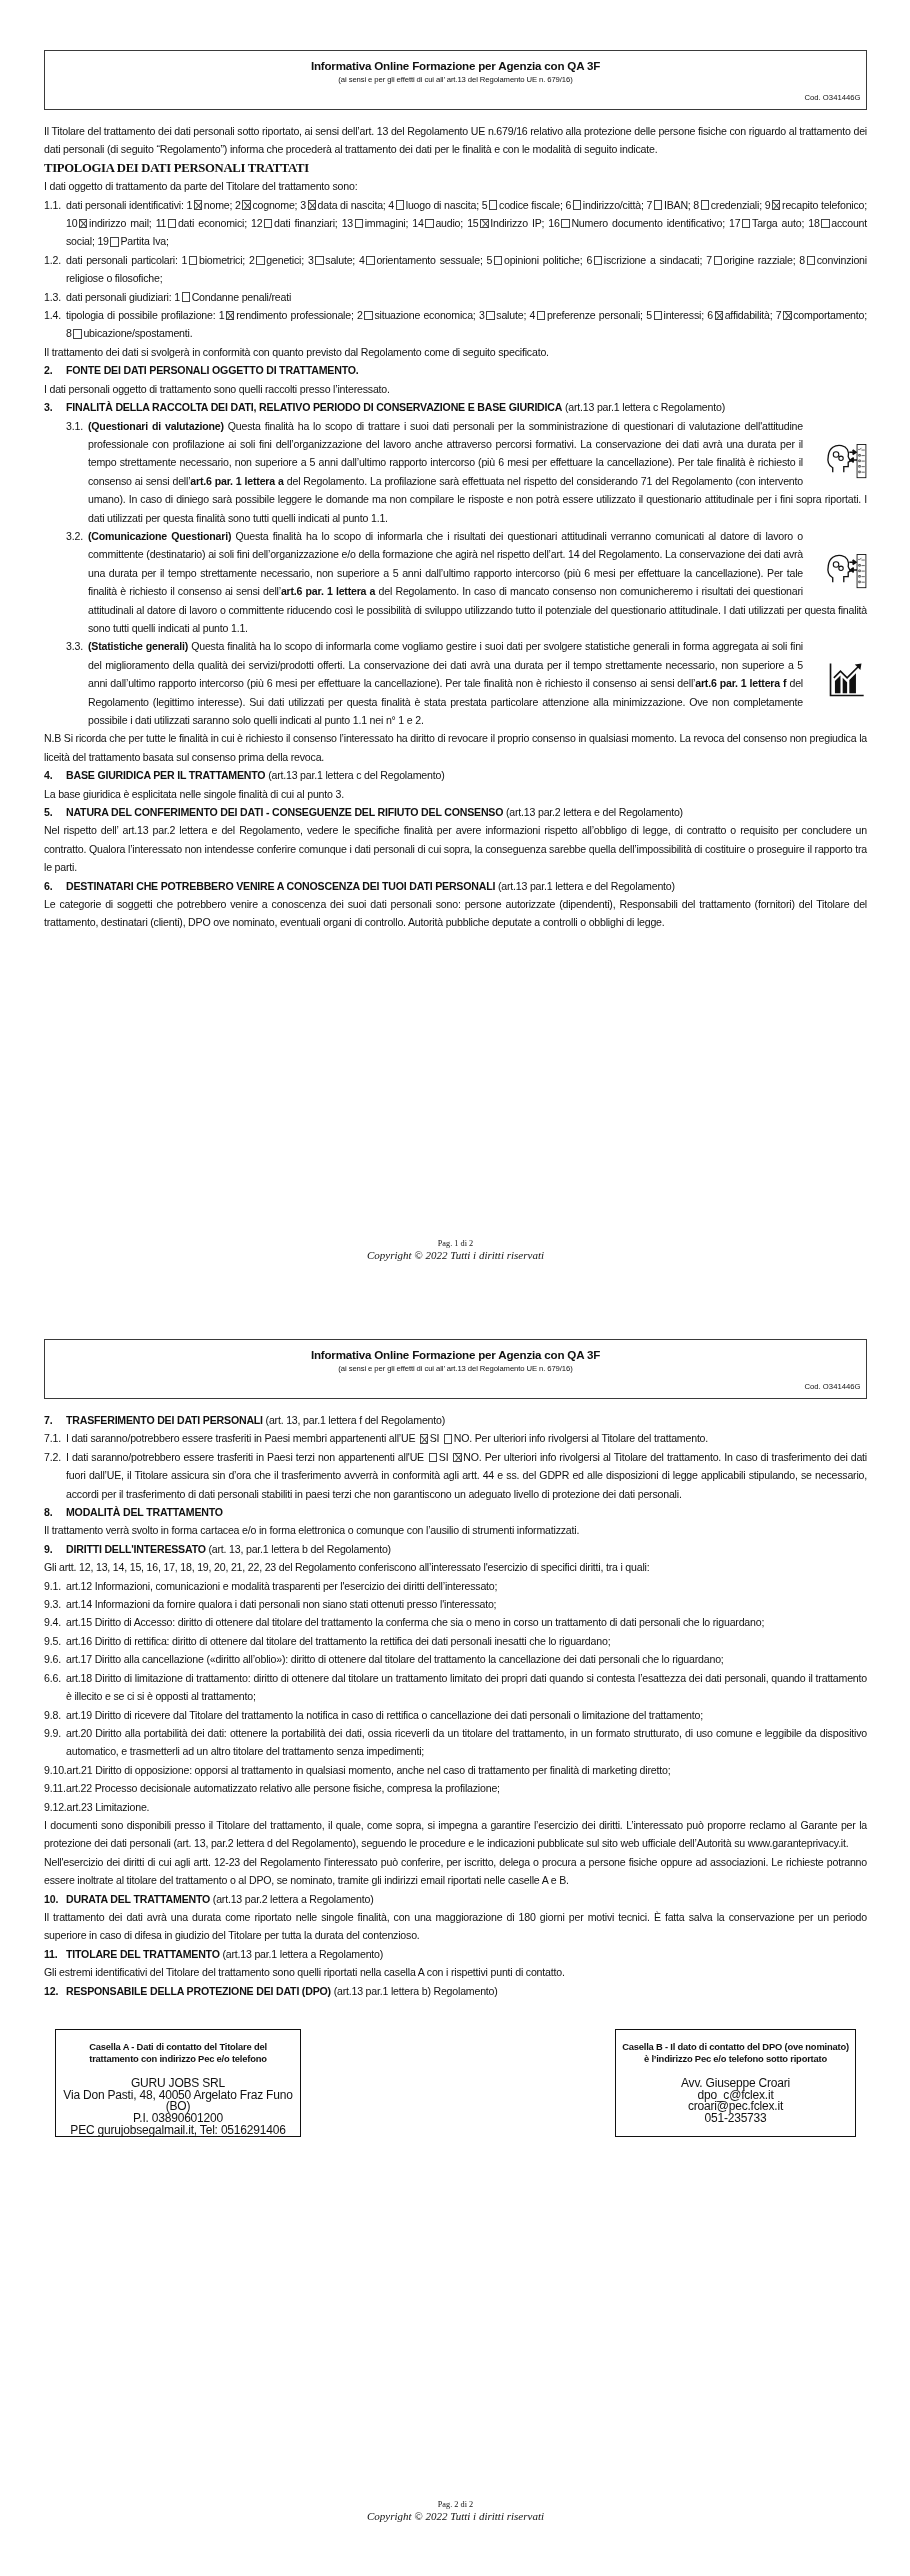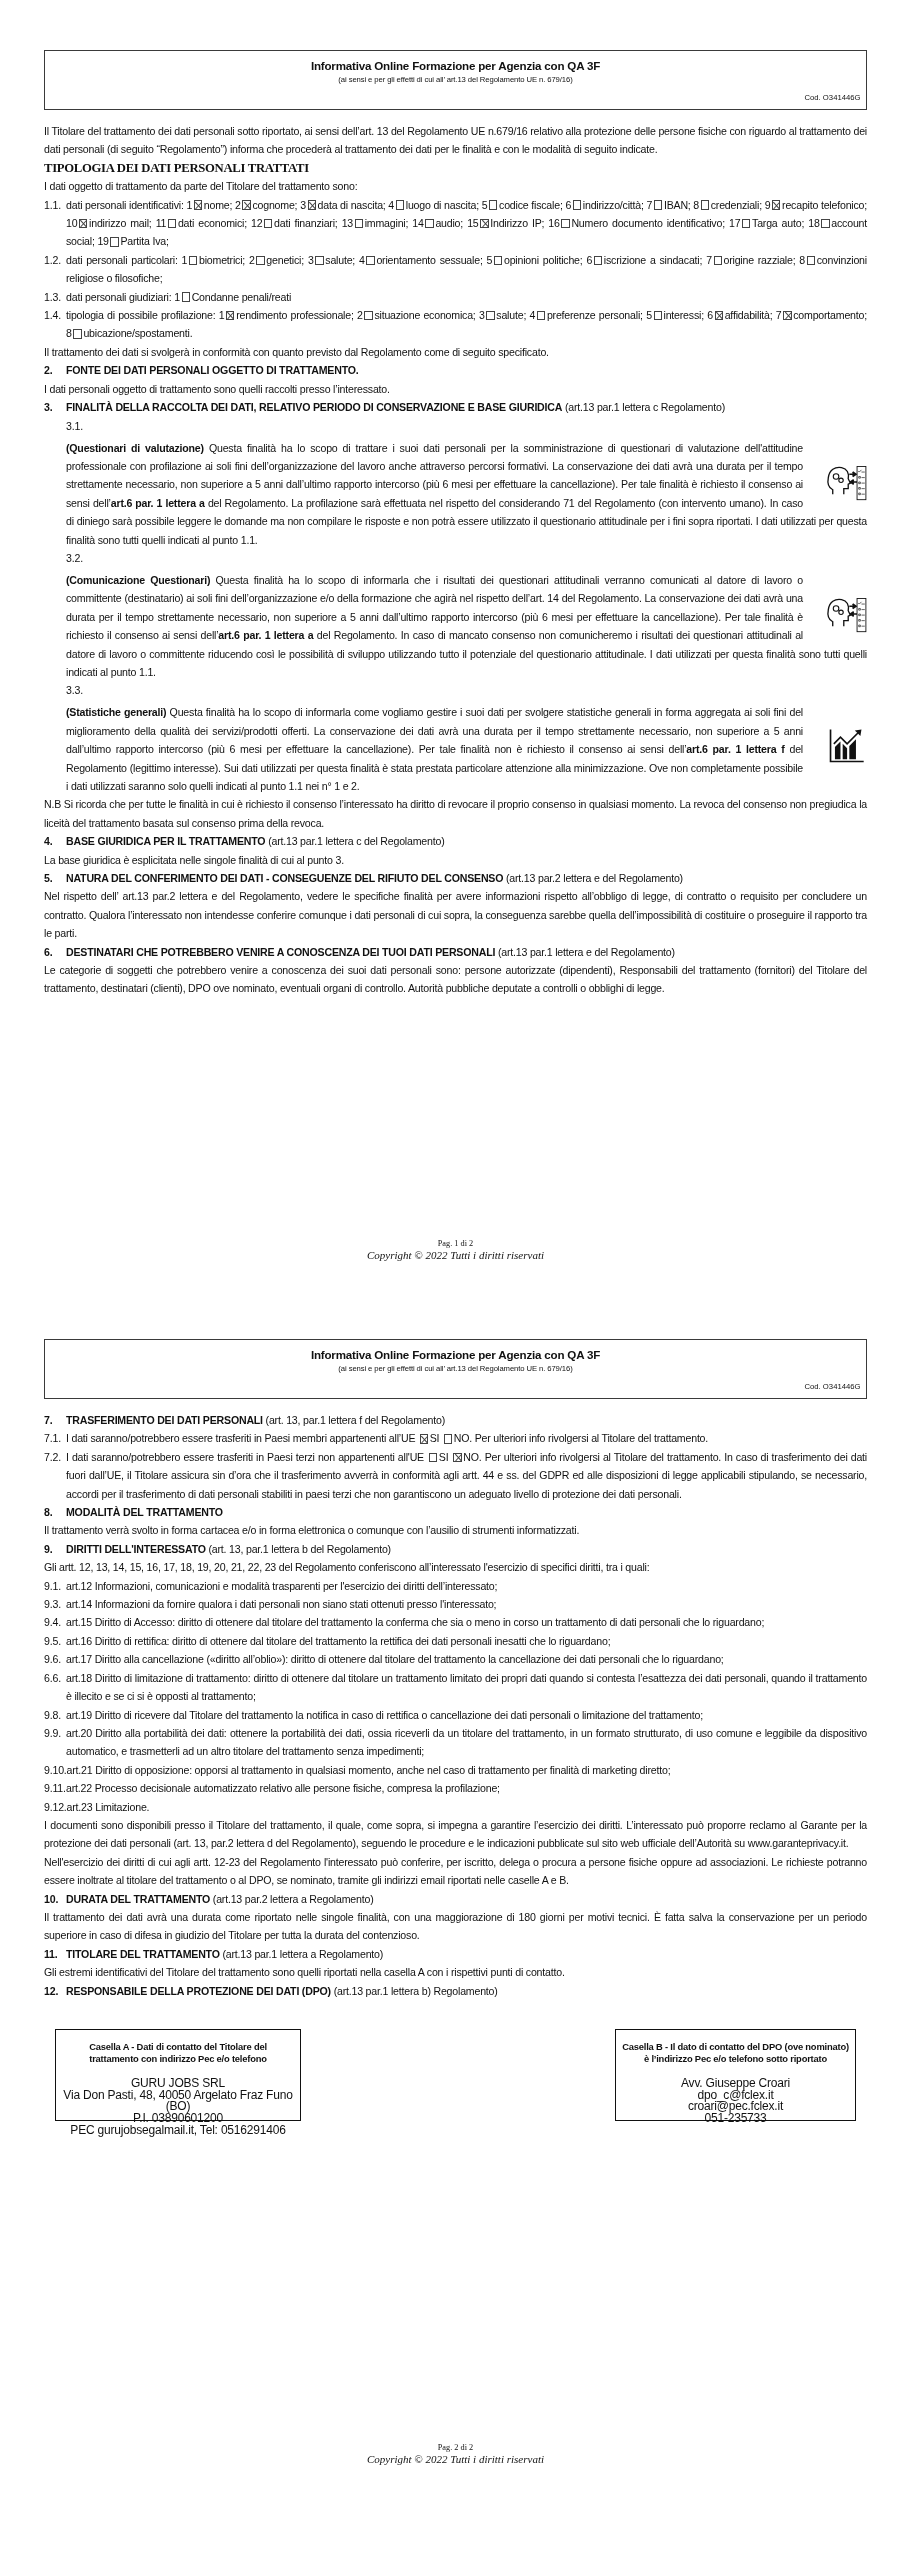--- a/index.html
+++ b/index.html
@@ -21,28 +21,28 @@
   .li { display: flex; }
   .li .num { flex: 0 0 22px; }
   .li .txt { flex: 1; }
   .sub-li { display: flex; margin-left: 22px; }
   .sub-li .num { flex: 0 0 22px; }
   .sub-li .txt { flex: 1; }
   .cb { display: inline-block; width: 8.3px; height: 9.4px; border: 0.8px solid #444; vertical-align: -1.1px; margin: 0 1.7px; position: relative; }
   .cb.checked::before, .cb.checked::after { content: ""; position: absolute; left: 3.3px; top: -0.6px; width: 0.8px; height: 9.4px; background: #444; }
   .cb.checked::before { transform: rotate(42deg); }
   .cb.checked::after { transform: rotate(-42deg); }
-  .with-icon { position: relative; flex-direction: column; }
+  .with-icon { position: relative; }
   .icon-float { float: right; width: 42px; height: 40px; margin: 23px 0 3.3px 22px; }
   .icon-float svg { width: 42px; height: 40px; }
   .footer { position: absolute; left: 0; right: 0; text-align: center; }
   .footer .pg { font-size: 8.3px; font-family: Liberation Serif, serif; }
   .footer .copy { font-family: "Liberation Serif", serif; font-style: italic; font-size: 11px; margin-top: 1.1px; }
   .boxes { display: flex; justify-content: space-between; margin-top: 29px; padding: 0 11px 0 11px; }
-  .box { border: 1.1px solid #111; border-right-width: 1.7px; border-bottom-width: 1.7px; width: 246px; height: 92px; text-align: center; padding-top: 11px; font-size: 9.4px; line-height: 11.6px; }
+  .box { border: 1.1px solid #111; border-right-width: 1.7px; border-bottom-width: 1.7px; width: 246px; height: 108px; text-align: center; padding-top: 11px; font-size: 9.4px; line-height: 11.6px; }
   .box.b { width: 241px; }
   .box .bt { font-weight: bold; font-size: 9.4px; line-height: 12px; }
   .box .bc { margin-top: 13.2px; font-size: 12px; line-height: 11.6px; }
 </style>
 </head>
 <body>
 
 <div class="page">
   <div class="header-box">
     <div class="header-title">Informativa Online Formazione per Agenzia con QA 3F</div>
@@ -267,18 +267,18 @@
         <div class="bc">
           <div>Avv. Giuseppe Croari</div>
           <div>dpo_c@fclex.it</div>
           <div>croari@pec.fclex.it</div>
           <div>051-235733</div>
         </div>
       </div>
     </div>
   </div>
 
-  <div class="footer" style="top:1154px;">
+  <div class="footer" style="top:1211px;">
     <div class="pg">Pag. 2 di 2</div>
     <div class="copy">Copyright © 2022 Tutti i diritti riservati</div>
   </div>
 </div>
 
 
 </body></html>

